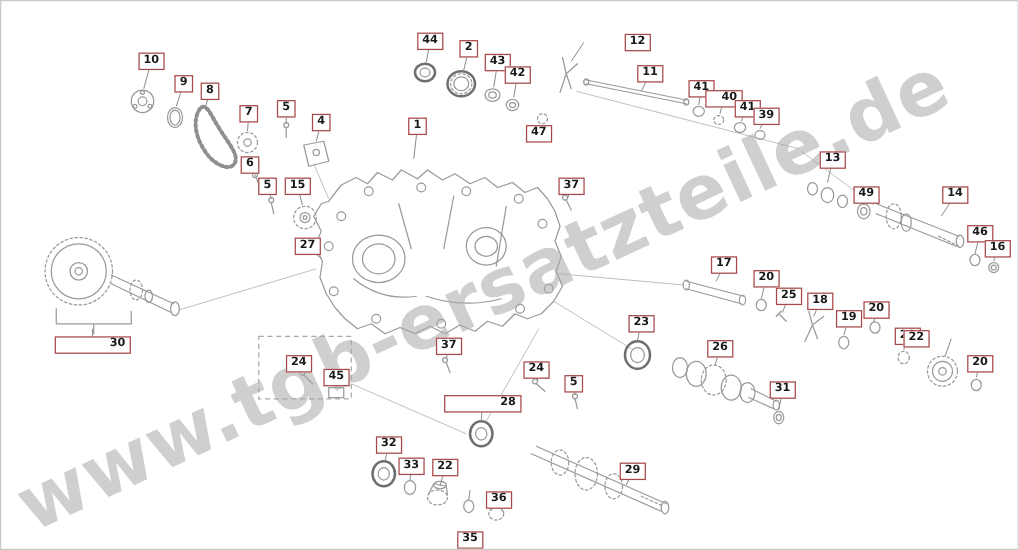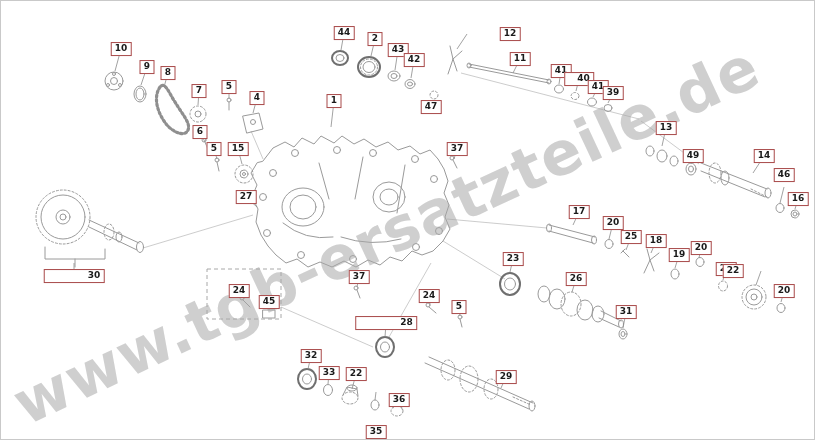--- a/index.html
+++ b/index.html
@@ -304,21 +304,21 @@
       <div class="callout" style="left: 560px; top: 70px;">41</div>
       <div class="callout" style="left: 578px; top: 78px; padding-left: 12px;">40</div>
       <div class="callout" style="left: 597px; top: 86px;">41</div>
       <div class="callout" style="left: 612px; top: 92px;">39</div>
       <div class="callout" style="left: 333px; top: 100px;">1</div>
       <div class="callout" style="left: 430px; top: 106px;">47</div>
       <div class="callout" style="left: 456px; top: 148px;">37</div>
       <div class="callout" style="left: 665px; top: 127px;">13</div>
       <div class="callout" style="left: 692px; top: 155px;">49</div>
       <div class="callout" style="left: 763px; top: 155px;">14</div>
-      <div class="callout" style="left: 783px; top: 174px;">46</div>
+      <div class="callout" style="left: 783px; top: 186px;">46</div>
       <div class="callout" style="left: 797px; top: 198px;">16</div>
       <div class="callout" style="left: 578px; top: 211px;">17</div>
       <div class="callout" style="left: 612px; top: 222px;">20</div>
       <div class="callout" style="left: 630px; top: 236px;">25</div>
       <div class="callout" style="left: 655px; top: 240px;">18</div>
       <div class="callout" style="left: 678px; top: 254px;">19</div>
       <div class="callout" style="left: 700px; top: 247px;">20</div>
       <div class="callout" style="left: 725px; top: 268px;">21</div>
       <div class="callout" style="left: 732px; top: 270px;">22</div>
       <div class="callout" style="left: 783px; top: 290px;">20</div>

